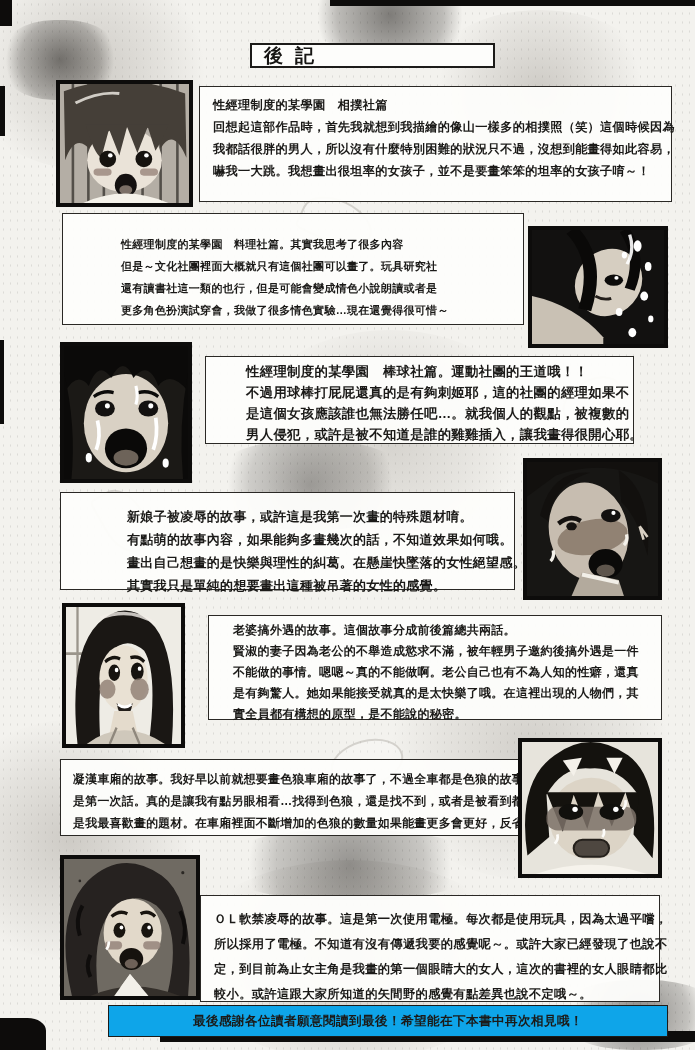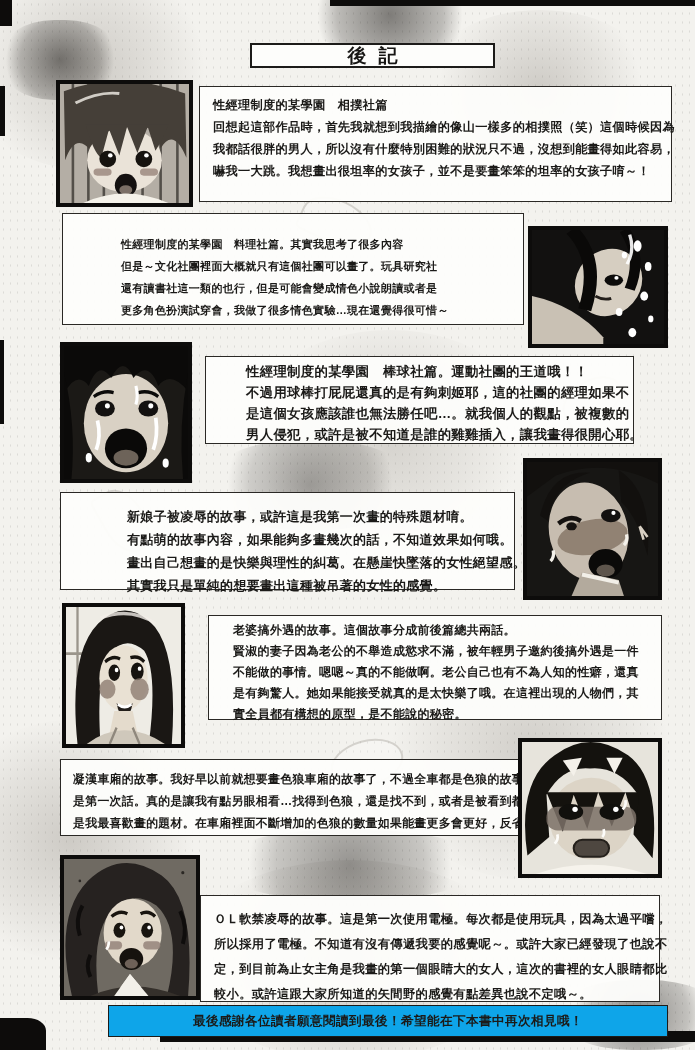--- a/index.html
+++ b/index.html
@@ -18,21 +18,21 @@
          pointer-events:none;background:rgba(255,255,255,.25);}
   .darkpatch{position:absolute;pointer-events:none;border-radius:45%;
          background:radial-gradient(circle,rgba(30,27,24,.55) 0%,rgba(30,27,24,.25) 55%,transparent 75%);}
 
   
   .art{position:absolute;background:#0d0c0b;pointer-events:none;}
 
   
   .title-box{position:absolute;left:250px;top:43px;width:245px;height:25px;
              background:#fdfdfb;border:2px solid #1c1b19;box-sizing:border-box;
-             display:flex;align-items:center;justify-content:center;}
+             display:flex;align-items:center;}
   .title-box span{font-size:19px;font-weight:bold;letter-spacing:12px;padding-left:12px;color:#161513;}
 
   
   .portrait{position:absolute;border:4px solid #0d0c0b;box-sizing:border-box;background:#222;}
   .portrait svg{display:block;width:100%;height:100%;}
 
   
   .tbox{position:absolute;background:rgba(253,253,251,.96);border:1.5px solid #2a2825;
         box-sizing:border-box;color:#1b1a18;}
   .ln{white-space:nowrap;font-weight:600;letter-spacing:.3px;}

